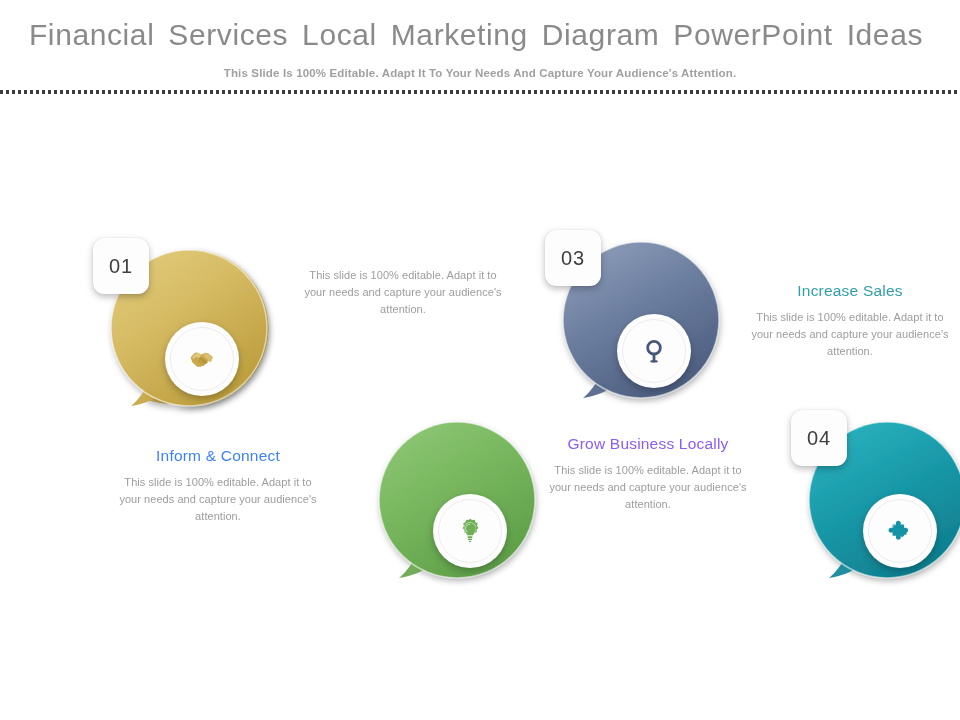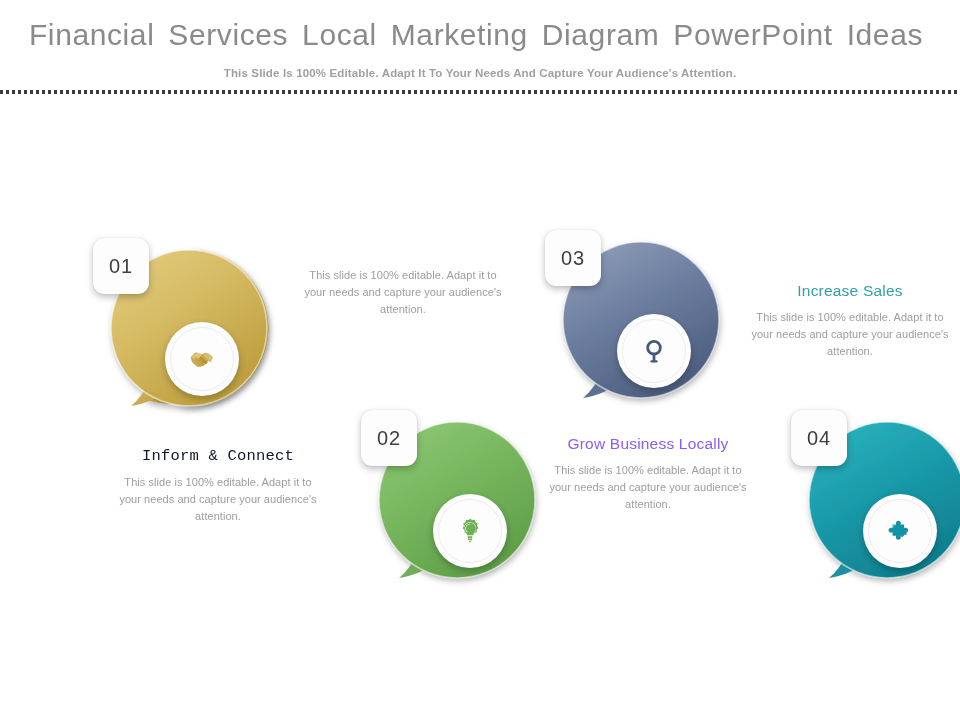--- a/index.html
+++ b/index.html
@@ -198,44 +198,41 @@
             <path d="M25.6,17.3 L30.1,15.2 C31.3,14.6 32.7,14.8 33.7,15.6 L40.2,21 L36.9,28.4 L31.8,24.5 L27.2,20.1 Z" fill="#D8BE6C"></path>
             <path d="M19.4,23.2 L22.4,20.5 L32.8,28.8 L30.5,31.3 C29.8,32.1 28.6,32.2 27.8,31.5 Z" fill="#B5953A"></path>
             <path d="M17,26.4 L19.6,23.9 L28.5,31.9 L26.4,34 C25.7,34.7 24.6,34.7 23.9,34 Z" fill="#BFA042"></path>
             <path d="M14.4,29.1 L16.8,27 L24.2,33.9 L22.3,35.7 C21.6,36.4 20.6,36.3 19.9,35.7 Z" fill="#C9A94B"></path>
           </g>
         </svg>
       </div>
     </div>
 
     <div class="textblock" style="left:73px; top:345px;">
-      <div class="tb-title" style="color:#0f172a;font-family:Liberation Mono, monospace;">Inform &amp; Connect</div>
+      <div class="tb-title" style="color:#3b82f6;">Inform &amp; Connect</div>
       <div class="tb-body">This slide is 100% editable. Adapt it to your needs and capture your audience's attention.</div>
     </div>
 
     <div class="node" style="left:332px; top:320px;">
       <div class="swoosh">
         <svg viewBox="0 0 160 160" width="160" height="160">
           <defs>
             <linearGradient id="gradGreen" x1="10%" y1="0%" x2="70%" y2="100%">
               <stop offset="0%" stop-color="#8FC877"></stop>
               <stop offset="45%" stop-color="#78B75E"></stop>
               <stop offset="100%" stop-color="#5D9E47"></stop>
             </linearGradient>
             <filter id="shGreen" x="-35%" y="-35%" width="180%" height="180%">
               <feDropShadow dx="1" dy="3" stdDeviation="3" flood-color="#000000" flood-opacity="0.30"></feDropShadow>
             </filter>
           </defs>
           <circle cx="80" cy="80" r="78" fill="url(#gradGreen)" filter="url(#shGreen)"></circle>
           <path d="M36,142 C30,150 26,155 22,158 C34,156 44,152 52,147 Z" fill="#6BA851" opacity="0.95"></path>
           <circle cx="80" cy="80" r="78" fill="none" stroke="#ffffff" stroke-opacity="0.55" stroke-width="1.6"></circle>
         </svg>
-      </div>
-      <div class="badge">
-        <span class="badge-num">02</span>
       </div>
       <div class="icon-disc">
         <svg viewBox="0 0 48 48">
           <g fill="#6FAF56">
             <path d="M24,5.5 L27.2,7.6 L31,7.1 L32.2,10.7 L35.6,12.6 L34.6,16.3 L36.6,19.5
                      L34,22.2 L34.2,26 L30.6,27.1 L28.5,30.3 L24.9,29.2 L21.4,30.4 L19.2,27.2
                      L15.6,26.2 L15.7,22.4 L13,19.7 L14.9,16.5 L13.8,12.8 L17.2,10.8 L18.3,7.2
                      L22.1,7.6 Z
                      M24,10.8 A9.2,9.2 0 1 0 24,29.2 A9.2,9.2 0 1 0 24,10.8 Z"></path>
             <path d="M24,11.8 C19.1,11.8 15.2,15.7 15.2,20.4 C15.2,23.3 16.6,25.5 18.3,27.2

